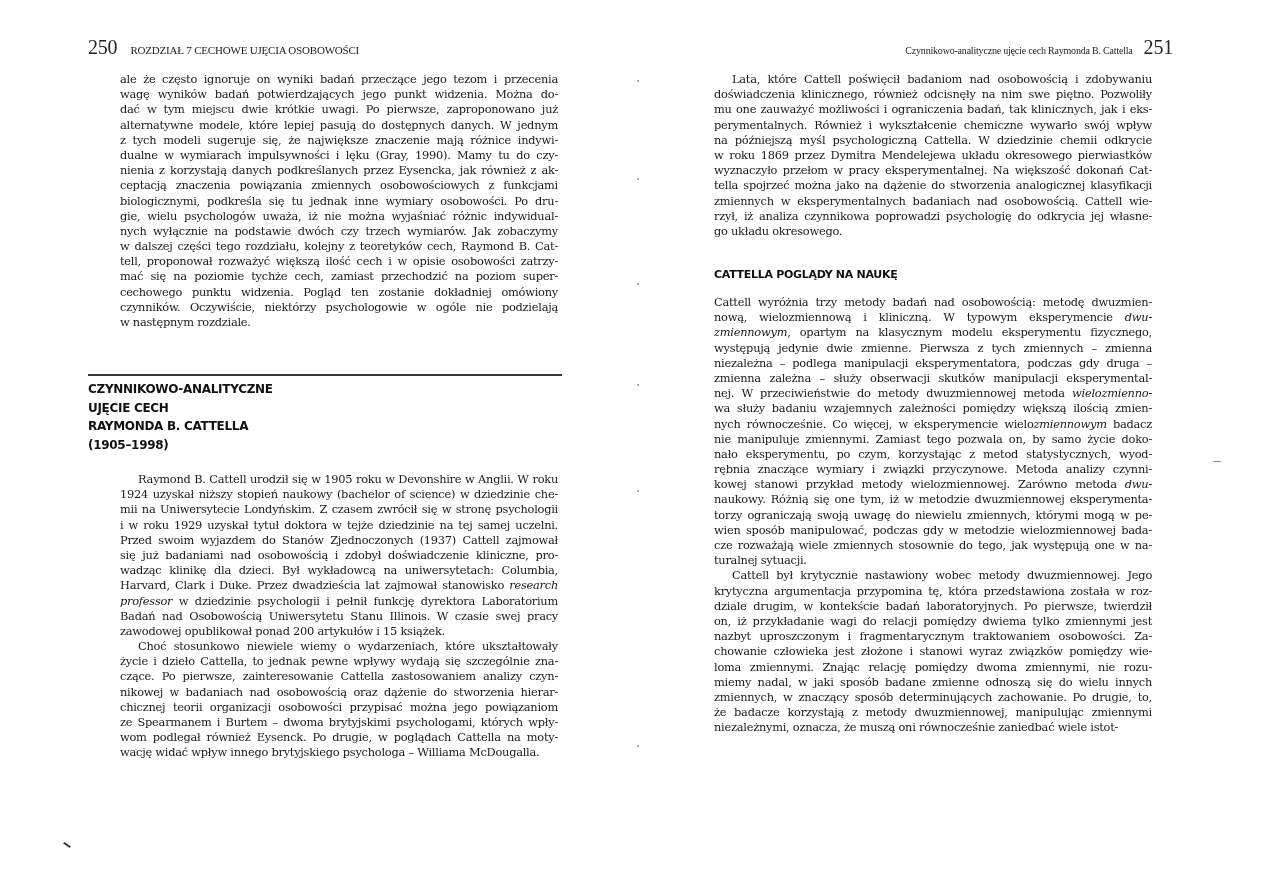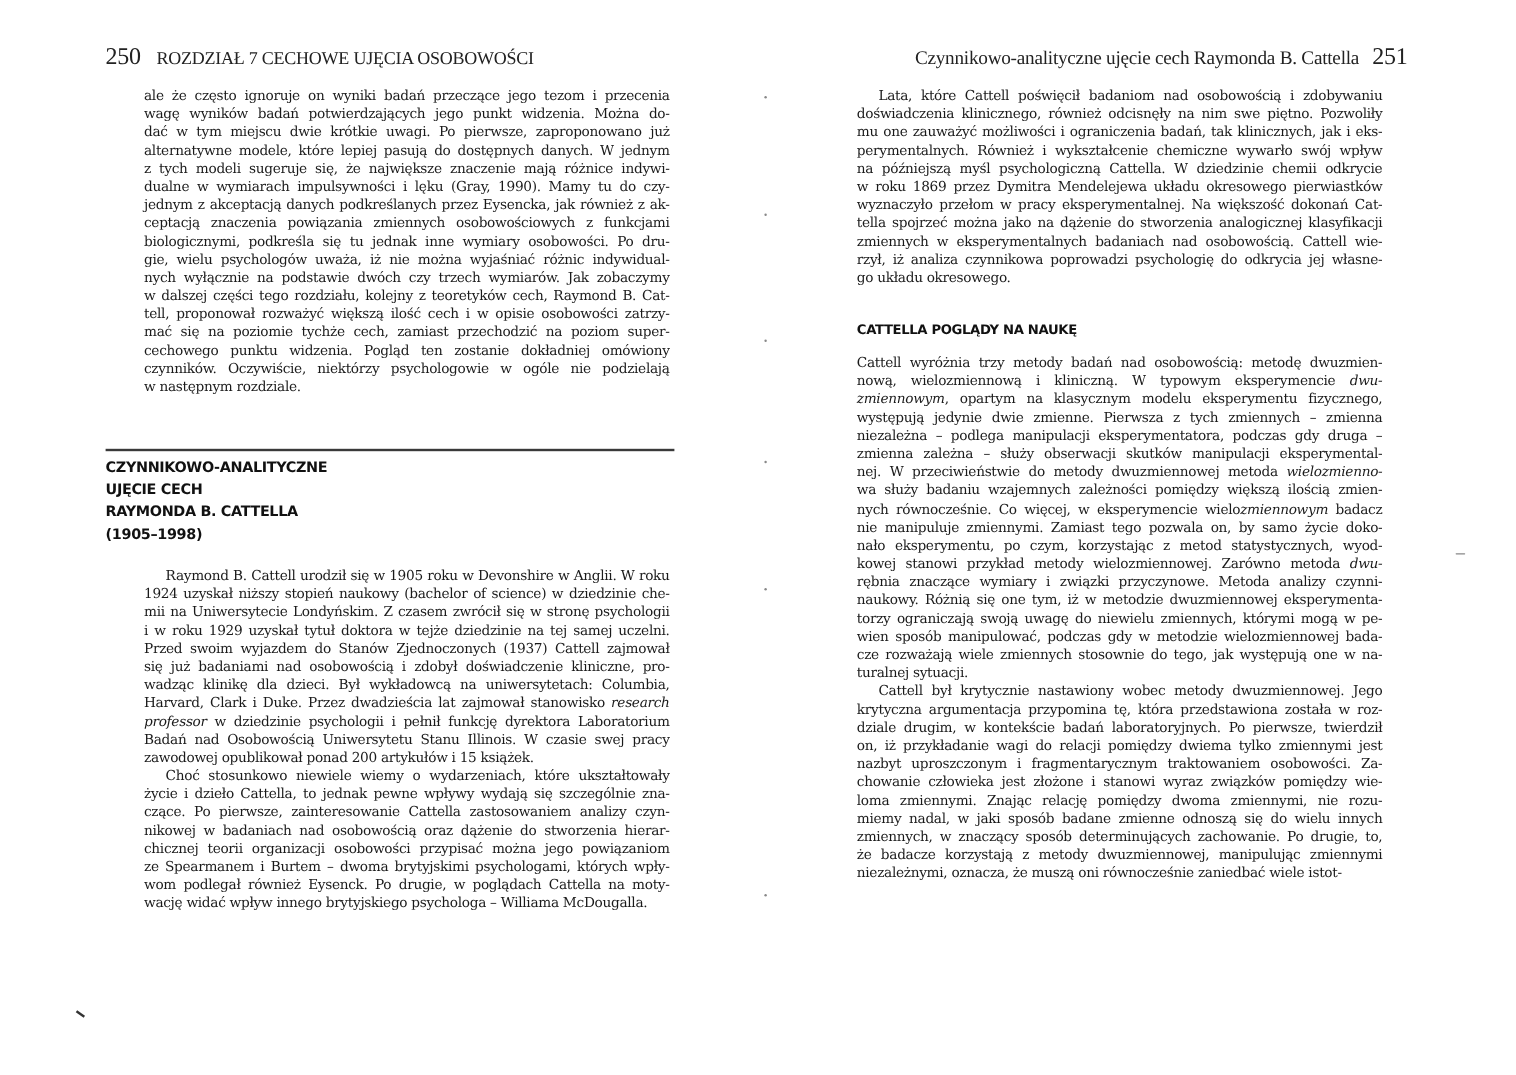--- a/index.html
+++ b/index.html
@@ -6,23 +6,23 @@
   body { width: 1263px; height: 896px; position: relative; overflow: hidden;
          font-family: "DejaVu Serif", "Liberation Serif", serif; color: #1a1a1a; }
   .page { position: absolute; top: 0; height: 896px; }
   #page-left { left: 0; width: 630px; }
   #page-right { left: 630px; width: 633px; }
 
   .running-head { position: absolute; top: 36px; font-size: 10px; letter-spacing: -0.2px; color: #222; white-space: nowrap; }
   .page-num { font-size: 20px; font-family: "Liberation Serif", serif; color: #222; }
   #left-head { left: 88px; }
   #left-head .page-num { margin-right: 10px; }
-  #left-head .head-text { font-family: "Liberation Serif", serif; font-size: 15px; }
+  #left-head .head-text { font-family: "Liberation Serif", serif; font-size: 11px; }
   #right-head { right: 90px; text-align: right; }
-  #right-head .head-text { font-family: "Liberation Serif", serif; font-size: 16px; margin-right: 8px; padding-left: 26px; }
+  #right-head .head-text { font-family: "Liberation Serif", serif; font-size: 10px; margin-right: 8px; padding-left: 26px; }
 
   .block { position: absolute; }
   .line { display: block; height: 15.2px; line-height: 15.2px; font-size: 11.4px;
           white-space: nowrap; text-align: justify; text-align-last: justify; letter-spacing: -0.25px; }
   .line.last { text-align-last: left; }
   .line.indent { padding-left: 18px; }
 
   #left-block1 { left: 120px; top: 72px; width: 438px; }
   #left-block2 { left: 120px; top: 472px; width: 438px; }
   #right-block1 { left: 84px; top: 72px; width: 438px; }
@@ -49,21 +49,21 @@
     <span class="head-text">ROZDZIAŁ 7  CECHOWE UJĘCIA OSOBOWOŚCI</span>
   </div>
 
   <div class="block" id="left-block1">
       <span class="line">ale że często ignoruje on wyniki badań przeczące jego tezom i przecenia</span>
       <span class="line">wagę wyników badań potwierdzających jego punkt widzenia. Można do-</span>
       <span class="line">dać w tym miejscu dwie krótkie uwagi. Po pierwsze, zaproponowano już</span>
       <span class="line">alternatywne modele, które lepiej pasują do dostępnych danych. W jednym</span>
       <span class="line">z tych modeli sugeruje się, że największe znaczenie mają różnice indywi-</span>
       <span class="line">dualne w wymiarach impulsywności i lęku (Gray, 1990). Mamy tu do czy-</span>
-      <span class="line">jednym z akceptacją danych podkreślanych przez Eysencka, jak również z ak-</span>
+      <span class="line">nienia z korzystają danych podkreślanych przez Eysencka, jak również z ak-</span>
       <span class="line">ceptacją znaczenia powiązania zmiennych osobowościowych z funkcjami</span>
       <span class="line">biologicznymi, podkreśla się tu jednak inne wymiary osobowości. Po dru-</span>
       <span class="line">gie, wielu psychologów uważa, iż nie można wyjaśniać różnic indywidual-</span>
       <span class="line">nych wyłącznie na podstawie dwóch czy trzech wymiarów. Jak zobaczymy</span>
       <span class="line">w dalszej części tego rozdziału, kolejny z teoretyków cech, Raymond B. Cat-</span>
       <span class="line">tell, proponował rozważyć większą ilość cech i w opisie osobowości zatrzy-</span>
       <span class="line">mać się na poziomie tychże cech, zamiast przechodzić na poziom super-</span>
       <span class="line">cechowego punktu widzenia. Pogląd ten zostanie dokładniej omówiony</span>
       <span class="line">czynników. Oczywiście, niektórzy psychologowie w ogóle nie podzielają</span>
       <span class="line last">w następnym rozdziale.</span>
@@ -130,22 +130,22 @@
       <span class="line">nową, wielozmiennową i kliniczną. W typowym eksperymencie <i class="it">dwu-</i></span>
       <span class="line"><i class="it">zmiennowym</i>, opartym na klasycznym modelu eksperymentu fizycznego,</span>
       <span class="line">występują jedynie dwie zmienne. Pierwsza z tych zmiennych – zmienna</span>
       <span class="line">niezależna – podlega manipulacji eksperymentatora, podczas gdy druga –</span>
       <span class="line">zmienna zależna – służy obserwacji skutków manipulacji eksperymental-</span>
       <span class="line">nej. W przeciwieństwie do metody dwuzmiennowej metoda <i class="it">wielozmienno-</i></span>
       <span class="line">wa służy badaniu wzajemnych zależności pomiędzy większą ilością zmien-</span>
       <span class="line">nych równocześnie. Co więcej, w eksperymencie wielo<i class="it">zmiennowym</i> badacz</span>
       <span class="line">nie manipuluje zmiennymi. Zamiast tego pozwala on, by samo życie doko-</span>
       <span class="line">nało eksperymentu, po czym, korzystając z metod statystycznych, wyod-</span>
+      <span class="line">rębnia znaczące wymiary i związki przyczynowe. Metoda analizy czynni-</span>
       <span class="line">kowej stanowi przykład metody wielozmiennowej. Zarówno metoda <i class="it">dwu-</i></span>
-      <span class="line">rębnia znaczące wymiary i związki przyczynowe. Metoda analizy czynni-</span>
       <span class="line">naukowy. Różnią się one tym, iż w metodzie dwuzmiennowej eksperymenta-</span>
       <span class="line">torzy ograniczają swoją uwagę do niewielu zmiennych, którymi mogą w pe-</span>
       <span class="line">wien sposób manipulować, podczas gdy w metodzie wielozmiennowej bada-</span>
       <span class="line">cze rozważają wiele zmiennych stosownie do tego, jak występują one w na-</span>
       <span class="line last">turalnej sytuacji.</span>
       <span class="line indent">Cattell był krytycznie nastawiony wobec metody dwuzmiennowej. Jego</span>
       <span class="line">krytyczna argumentacja przypomina tę, która przedstawiona została w roz-</span>
       <span class="line">dziale drugim, w kontekście badań laboratoryjnych. Po pierwsze, twierdził</span>
       <span class="line">on, iż przykładanie wagi do relacji pomiędzy dwiema tylko zmiennymi jest</span>
       <span class="line">nazbyt uproszczonym i fragmentarycznym traktowaniem osobowości. Za-</span>

